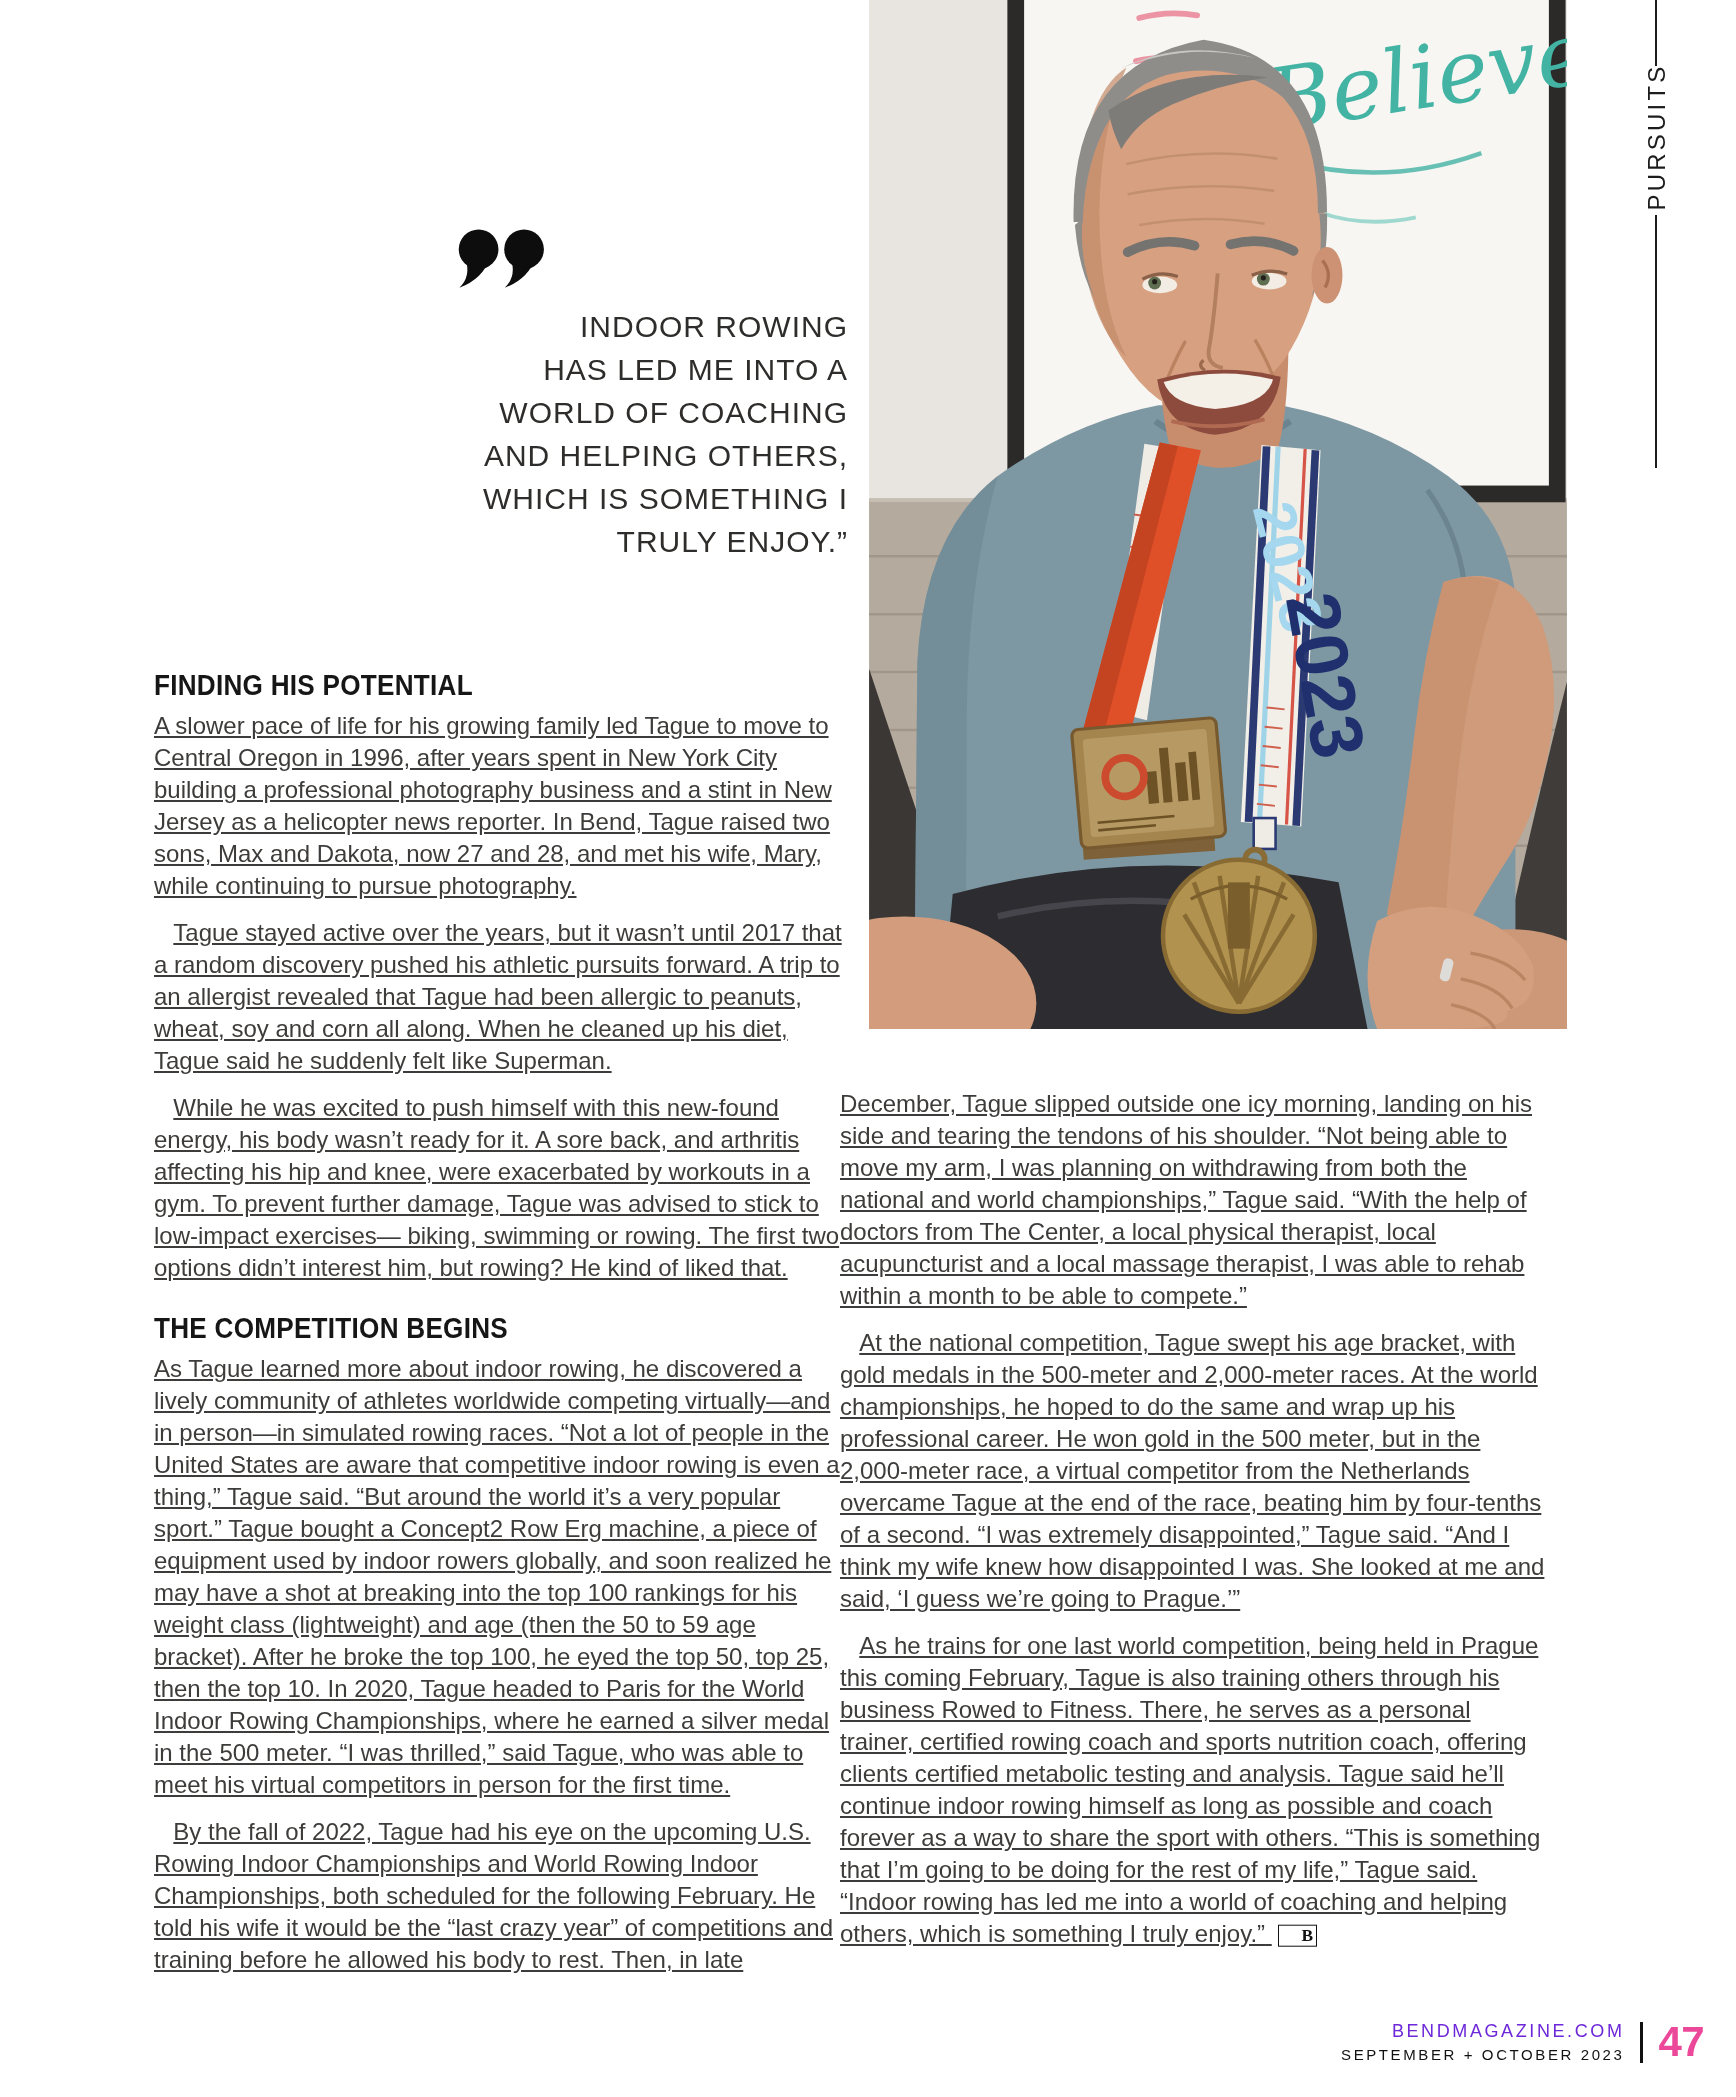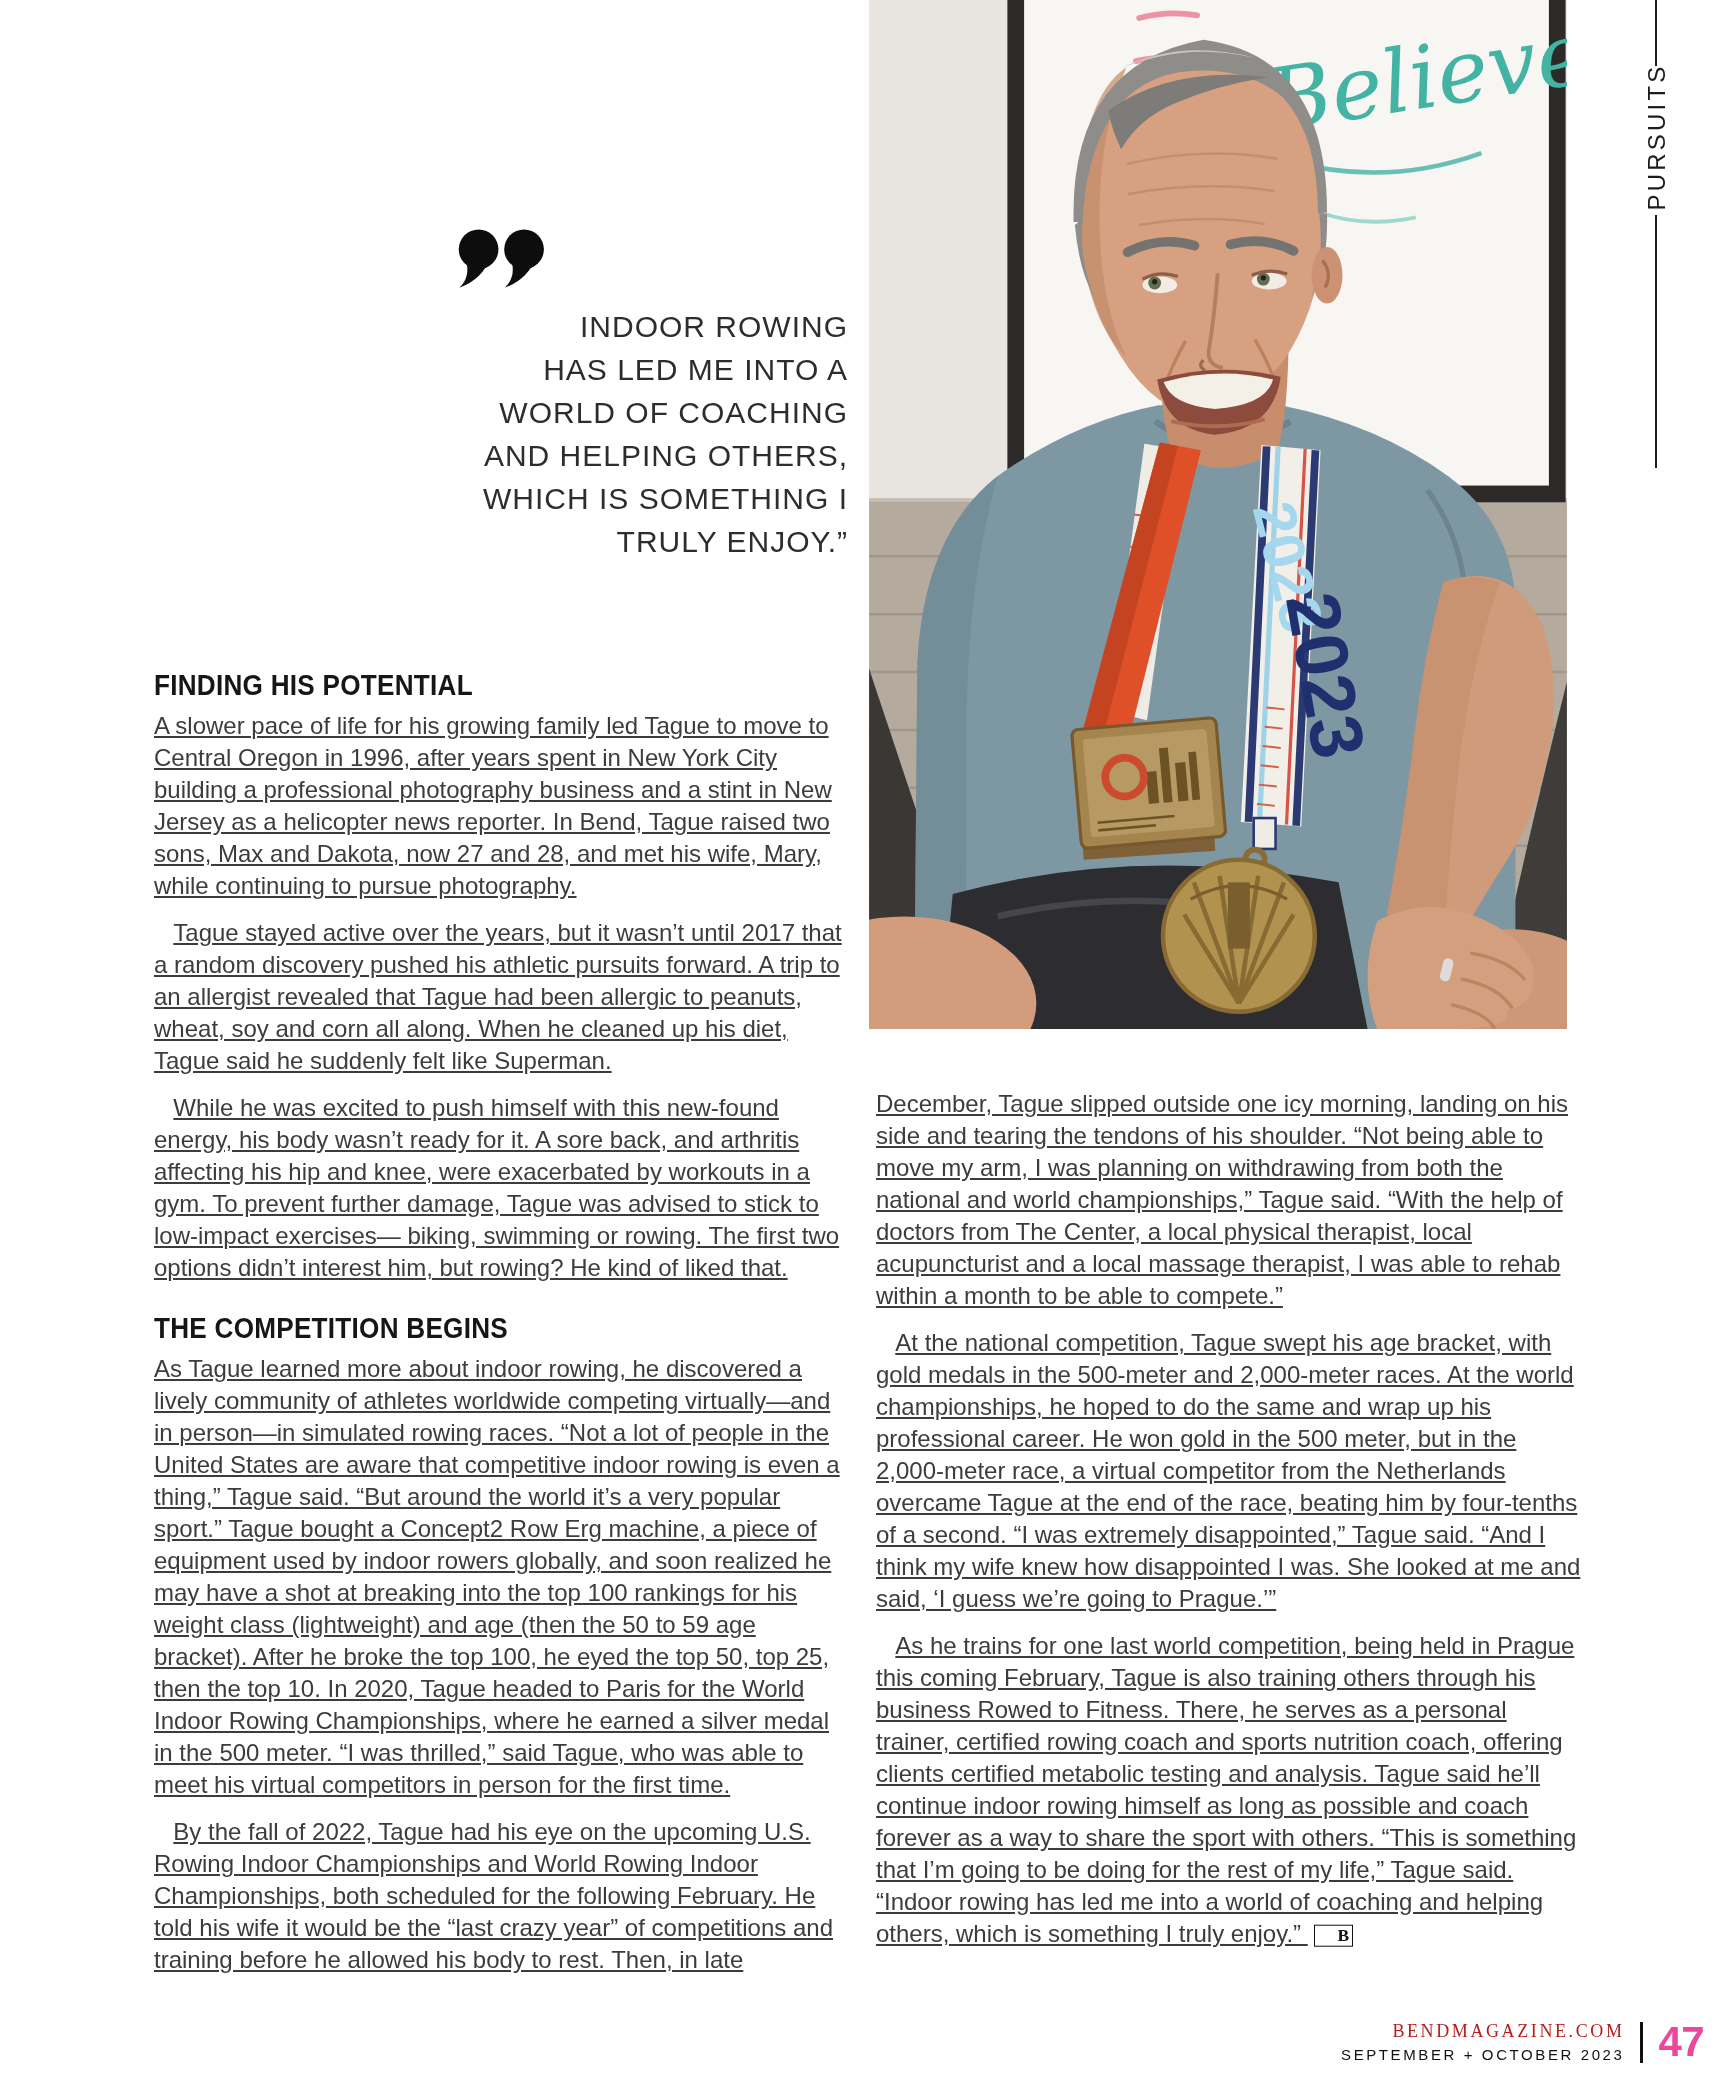--- a/index.html
+++ b/index.html
@@ -7,21 +7,21 @@
         font-family:"Liberation Sans",sans-serif;color:#3c3b39;}
 
   
   .quote-block{position:absolute;left:154px;top:226px;width:694px;text-align:right;}
   .quote-mark-svg{display:block;margin:0 auto 16.7px auto;}
   .quote-text{font-size:30px;line-height:43px;letter-spacing:1px;color:#2e2d2b;white-space:pre-line;}
 
   
   .col{position:absolute;font-size:24px;line-height:32px;color:#3d3c3a;text-align:left;}
   .col-left{left:154px;top:669px;width:694px;}
-  .col-right{left:876px;top:1088px;width:709px;}
+  .col-right{left:840px;top:1088px;width:709px;}
   .section-heading{font-size:29px;font-weight:800;color:#161616;margin:0 0 9px 0;
         letter-spacing:0.3px;transform:scaleX(.9);transform-origin:left center;white-space:nowrap;}
   .section + .section .section-heading{margin-top:28px;}
   .col p{margin:0;text-decoration:underline;}
   .col p.indent{text-indent:19.3px;margin-top:15px;}
   .endmark{display:inline-block;font-family:"Liberation Serif",serif;font-weight:bold;
         font-size:17.4px;line-height:1;border:1.9px solid #111;padding:1.3px 3.2px 1.9px 3.2px;margin-left:6.4px;
         transform:translateY(-1.3px);color:#111;}
 
   
@@ -31,21 +31,21 @@
   .sidebar-label{position:absolute;left:1586px;top:126px;width:141px;height:28px;
         transform:rotate(-90deg);text-align:center;font-size:24px;letter-spacing:3.2px;
         color:#1c1c1c;line-height:28px;}
 
   
   .photo{position:absolute;left:869px;top:0;width:698px;height:1029px;margin:0;overflow:hidden;}
 
   
   .footer{position:absolute;right:32px;bottom:31px;display:flex;align-items:center;gap:15.4px;}
   .footer-lines{text-align:right;}
-  .footer-site{font-family:Liberation Serif, serif;font-size:18px;letter-spacing:2.6px;color:#b91c1c;}
+  .footer-site{font-family:Liberation Sans, sans-serif;font-size:18px;letter-spacing:2.6px;color:#6d28d9;}
   .footer-issue{font-size:15px;font-weight:normal;letter-spacing:2.6px;color:#111;margin-top:3.9px;}
   .footer-bar{width:3.2px;height:41px;background:#111;}
   .footer-pageno{font-size:42px;font-weight:800;color:#ec4899;letter-spacing:-0.6px;}
 </style>
 </head>
 <body>
 
 <div class="page">
 
   <div class="quote-block">

